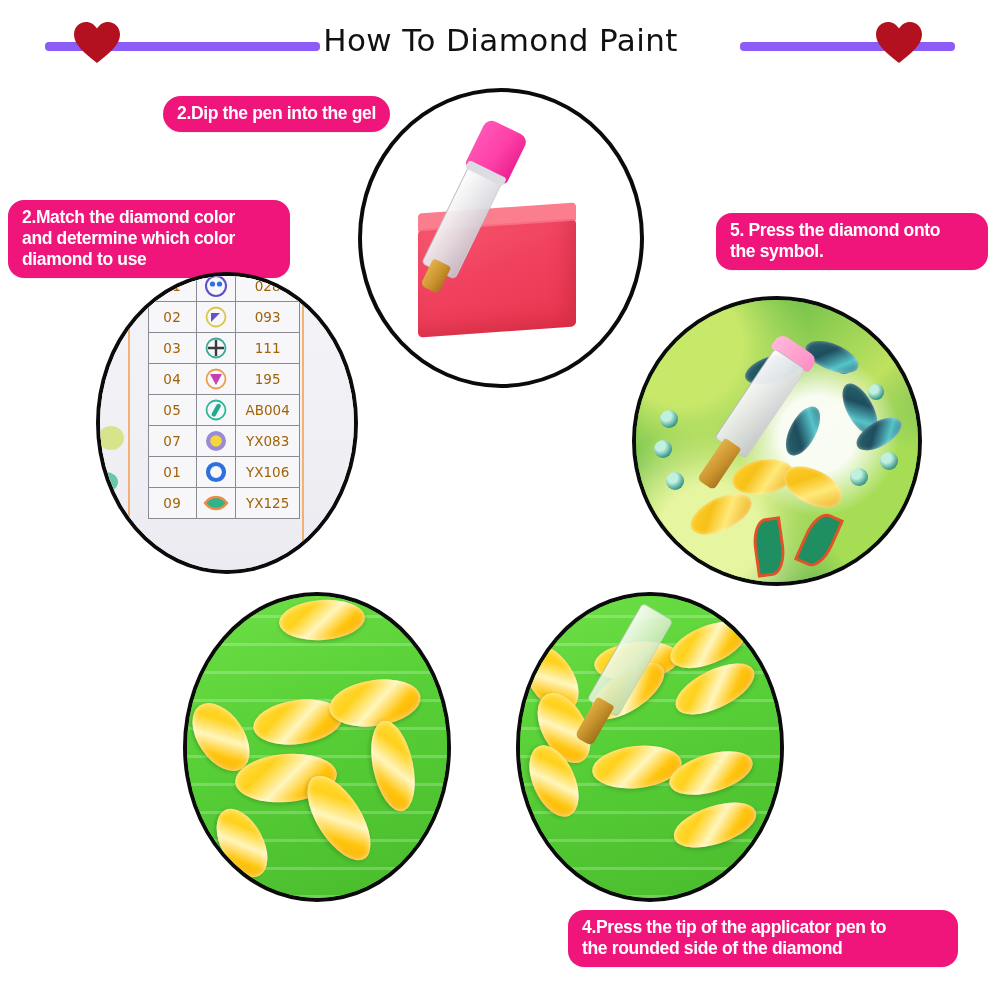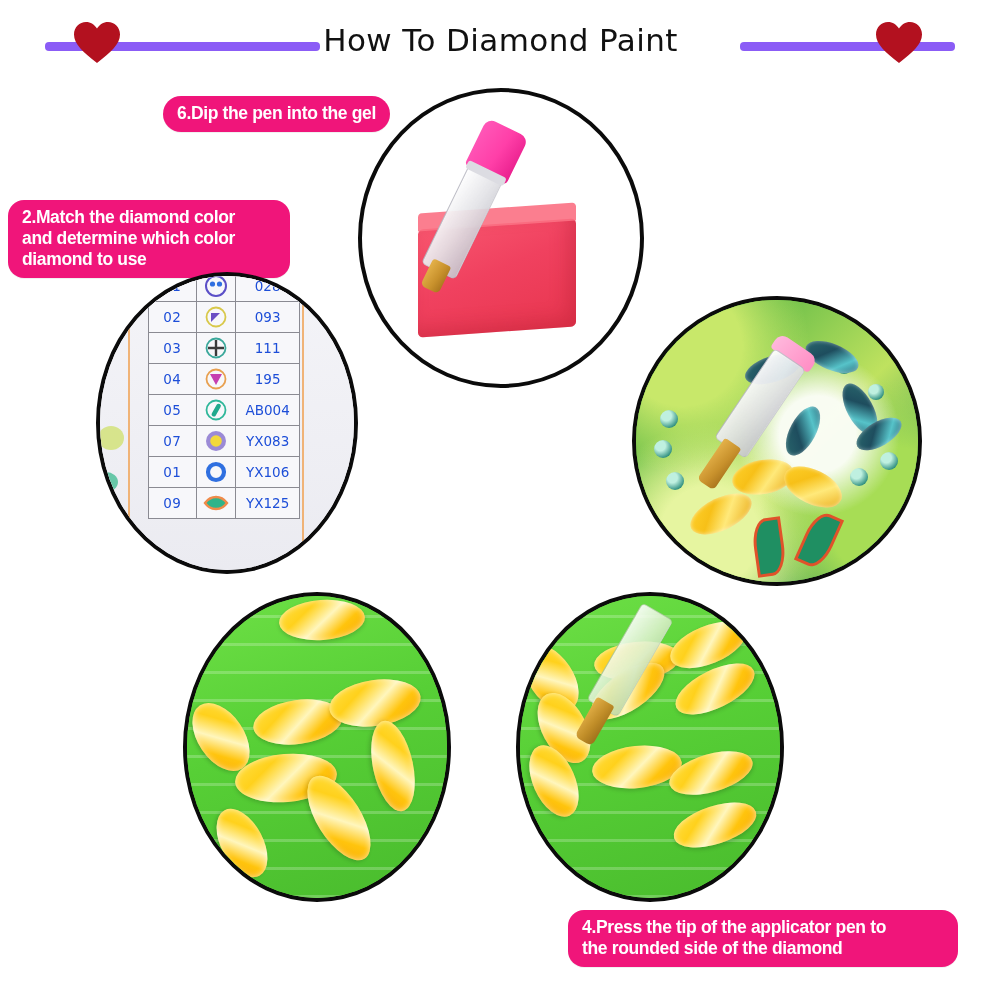--- a/index.html
+++ b/index.html
@@ -119,21 +119,21 @@
 
   .chart-table {
     position:absolute; left: 48px; top: -6px; width: 152px;
     border-collapse: collapse;
     font-family: "DejaVu Sans", sans-serif;
   }
   .chart-table td {
     border: 1px solid #8a8a92;
     height: 31px; padding: 0;
     background: #f7f7fa;
-    font-size: 13.5px; color:#1d4ed8; text-align:center;
+    font-size: 13.5px; color:#a16207; text-align:center;
     vertical-align: middle;
   }
   .c-num  { width: 48px; letter-spacing:.5px; }
   .c-sym  { width: 40px; }
   .c-code { width: 64px; font-size: 12.5px; }
   .sym-wrap { display:flex; align-items:center; justify-content:center; height:29px; }
   .sym-wrap svg { display:block; }
 
   
   #photo-5 { left: 632px; top: 296px; width: 290px; height: 290px; background:#6fc04a; }
@@ -217,21 +217,21 @@
     </div>
     <div class="heart" id="heart-right">
       <svg viewBox="0 0 48 44">
           <path d="M24 43C10 32 1 24 1 14.5 1 7 6.6 2 13 2c4.6 0 8.6 2.6 11 6.6C26.4 4.6 30.4 2 35 2c6.4 0 12 5 12 12.5C47 24 38 32 24 43z" fill="#b3111f"></path>
         </svg>
     </div>
 
     <div id="page-title">How To Diamond Paint</div>
   </div>
 
-  <div class="step-label" id="label-1">6.Dip the pen into the gel</div>
+  <div class="step-label" id="label-1">2.Dip the pen into the gel</div>
 
   <div class="photo" id="photo-1">
     <div class="gel-block"></div>
     <div class="pen">
       <div class="pen-cap"></div>
       <div class="pen-body"></div>
       <div class="pen-ring"></div>
       <div class="pen-tip"></div>
     </div>
   </div>
@@ -341,20 +341,22 @@
                   <path d="M2 11 C8 3, 18 3, 24 11 C18 19, 8 19, 2 11 Z" fill="#2fb48a" stroke="#ef8b4a" stroke-width="2.4"></path>
                 </svg>
             </div>
           </td>
           <td class="c-code">YX125</td>
         </tr>
       </tbody>
     </table>
   </div>
 
+  <div class="step-label" id="label-5">5.  Press the diamond onto
+the symbol.</div>
 
   <div class="photo" id="photo-5">
     <div class="canvas-bg"></div>
 
     <div class="gem-round" style="left:24px; top:110px; width:18px; height:18px;"></div>
     <div class="gem-round" style="left:18px; top:140px; width:18px; height:18px;"></div>
     <div class="gem-round" style="left:30px; top:172px; width:18px; height:18px;"></div>
     <div class="gem-round" style="left:200px; top:58px; width:16px; height:16px;"></div>
     <div class="gem-round" style="left:232px; top:84px; width:16px; height:16px;"></div>
     <div class="gem-round" style="left:214px; top:168px; width:18px; height:18px;"></div>

